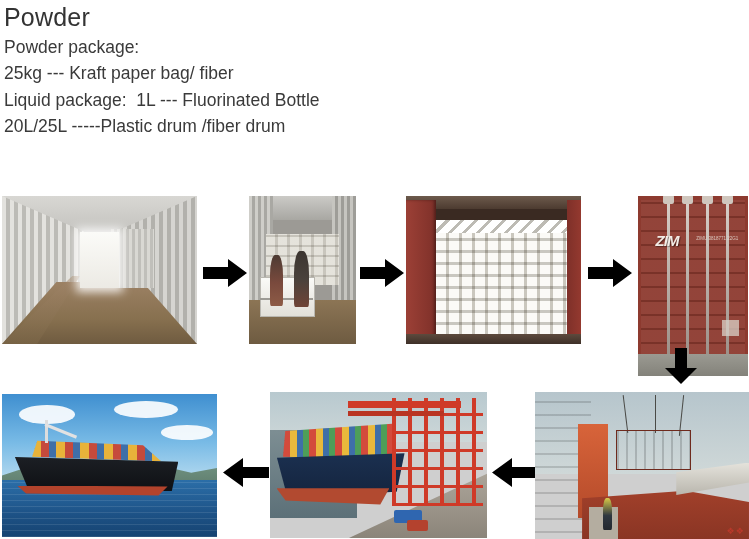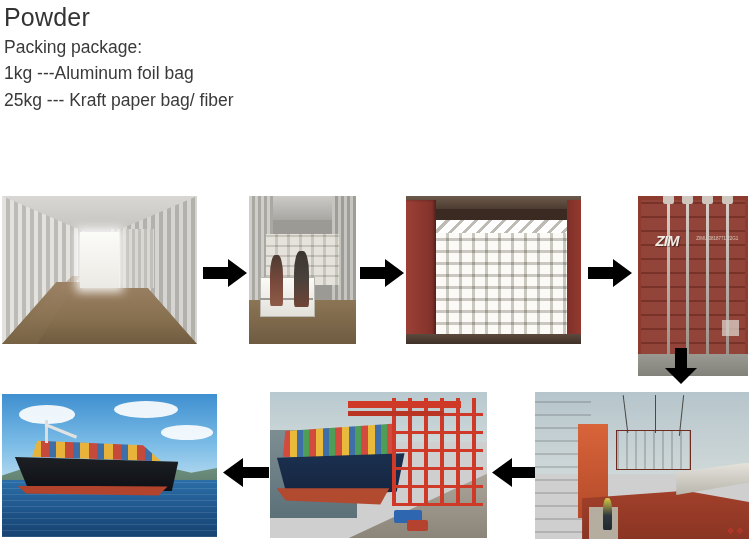--- a/index.html
+++ b/index.html
@@ -274,23 +274,24 @@
   .arrow svg{display:block;}
 </style>
 </head>
 <body>
 
 <div class="page">
 
   <div class="title">Powder</div>
 
   <div class="lines">
-    <div class="line">Packing package:</div>
-    <div class="line">1kg ---Aluminum foil bag</div>
+    <div class="line">Powder package:</div>
     <div class="line">25kg --- Kraft paper bag/ fiber</div>
+    <div class="line">Liquid package:  1L --- Fluorinated Bottle</div>
+    <div class="line">20L/25L -----Plastic drum /fiber drum</div>
   </div>
 
   <div class="ph c-empty" style="left:2px;top:196px;width:195px;height:148px;">
     <div class="ceil"></div>
     <div class="wall-l"></div>
     <div class="wall-r"></div>
     <div class="floor"></div>
     <div class="floor2"></div>
     <div class="door-in"></div>
     <div class="door"></div>

